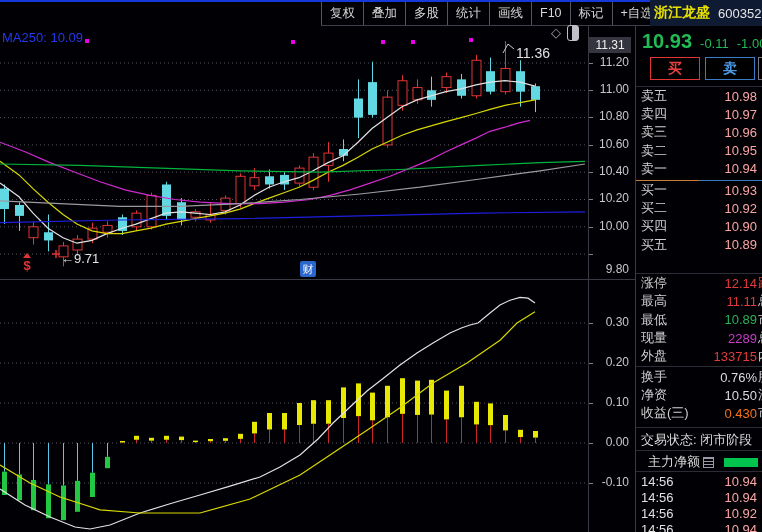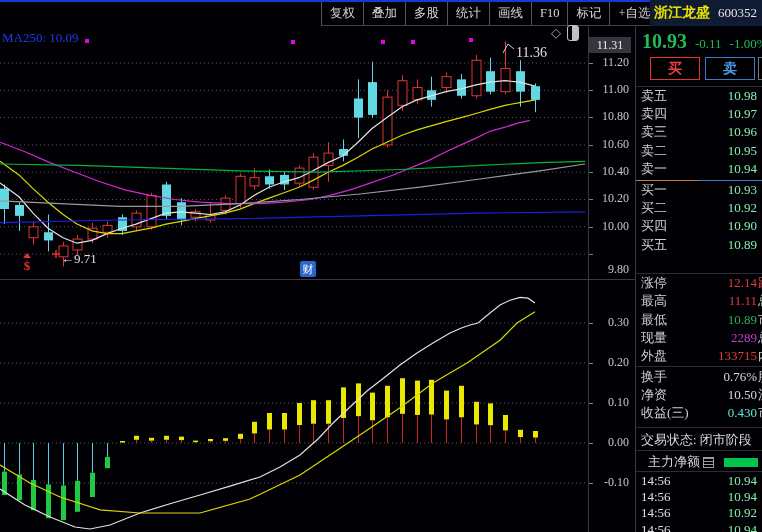--- a/index.html
+++ b/index.html
@@ -1,17 +1,17 @@
 <!DOCTYPE html>
 <html><head>
 <meta charset="utf-8">
 <style>
   html,body{margin:0;padding:0;background:#000;}
   #app{position:relative;width:762px;height:532px;background:#000005;overflow:hidden;
-       font-family:Liberation Serif, serif;-webkit-font-smoothing:antialiased;}
+       font-family:Liberation Sans, sans-serif;-webkit-font-smoothing:antialiased;}
   #top-border{position:absolute;left:0;top:0;width:762px;height:2px;background:#1538d8;}
   
   #toolbar{position:absolute;left:321px;top:2px;height:23px;display:flex;border-left:1px solid #55555f;border-bottom:1px solid #3f3f49;}
   .tb-btn{padding:0 8px;line-height:22px;font-size:12.5px;color:#d8d8d8;border-right:1px solid #55555f;white-space:nowrap;cursor:default;}
   #stock-header{position:absolute;left:650px;top:0;width:112px;height:26px;background:#0e1b33;
       display:flex;align-items:center;gap:8px;padding-left:4px;box-sizing:border-box;}
   #stock-name{color:#e8e000;font-size:14px;font-weight:bold;}
   #stock-code{color:#e6e6e6;font-size:13px;}
   #ma-label{position:absolute;left:2px;top:30px;font-size:13px;color:#2438f0;}
   #chart-icons{position:absolute;left:551px;top:25px;display:flex;align-items:center;gap:6px;}
@@ -52,21 +52,21 @@
   #book-divider{position:absolute;left:0;top:180px;width:126px;height:1px;
       background:linear-gradient(90deg,#c77c3a 0 50%,#3a7cc7 50% 100%);}
   .rowbox{position:absolute;left:0;width:126px;}
   .prow{display:flex;align-items:center;position:relative;}
   .book-row,.stat-row{height:18.2px;}
   .stat-row1{height:18.3px;}
   .tick-row{height:16.2px;}
   .prow .lbl{margin-left:5px;color:#d0d0d0;white-space:nowrap;}
   .prow .val{margin-left:auto;margin-right:5px;white-space:nowrap;}
   .prow .frag{position:absolute;left:122px;width:14px;overflow:hidden;white-space:nowrap;}
-  .green{color:#86efac;}
+  .green{color:#fca5a5;}
   #status-row{position:absolute;left:0;top:431px;width:126px;color:#dcdcdc;padding-left:5px;box-sizing:border-box;white-space:nowrap;}
   #mainforce-row{position:absolute;left:0;top:453px;width:126px;display:flex;align-items:center;}
   #mainforce-label{margin-left:12px;color:#dcdcdc;white-space:nowrap;}
   #list-icon{width:11px;height:11px;border:1px solid #99a;margin-left:3px;
       background:repeating-linear-gradient(180deg,#99a 0 1px,transparent 1px 3px);box-sizing:border-box;}
   #mainforce-bar{position:absolute;left:88px;top:5px;width:34px;height:9px;background:#00c44e;}
 </style>
 </head>
 <body>
 
@@ -404,21 +404,21 @@
           <span class="val" style="color: rgb(220, 220, 220);">0.76%</span>
           <span class="frag" style="color: rgb(208, 208, 208);">股</span>
         </div>
         <div class="prow stat-row">
           <span class="lbl">净资</span>
           <span class="val" style="color: rgb(220, 220, 220);">10.50</span>
           <span class="frag" style="color: rgb(208, 208, 208);">流</span>
         </div>
         <div class="prow stat-row">
           <span class="lbl">收益(三)</span>
-          <span class="val" style="color: #5eead4;">0.430</span>
+          <span class="val" style="color: #f97316;">0.430</span>
           <span class="frag" style="color: rgb(208, 208, 208);">市</span>
         </div>
       </div>
     <div class="psep" style="top:427px"></div>
     <div id="status-row">交易状态: 闭市阶段</div>
     <div class="psep" style="top:450px"></div>
     <div id="mainforce-row">
       <span id="mainforce-label">主力净额</span>
       <span id="list-icon"></span>
       <span id="mainforce-bar"></span>

